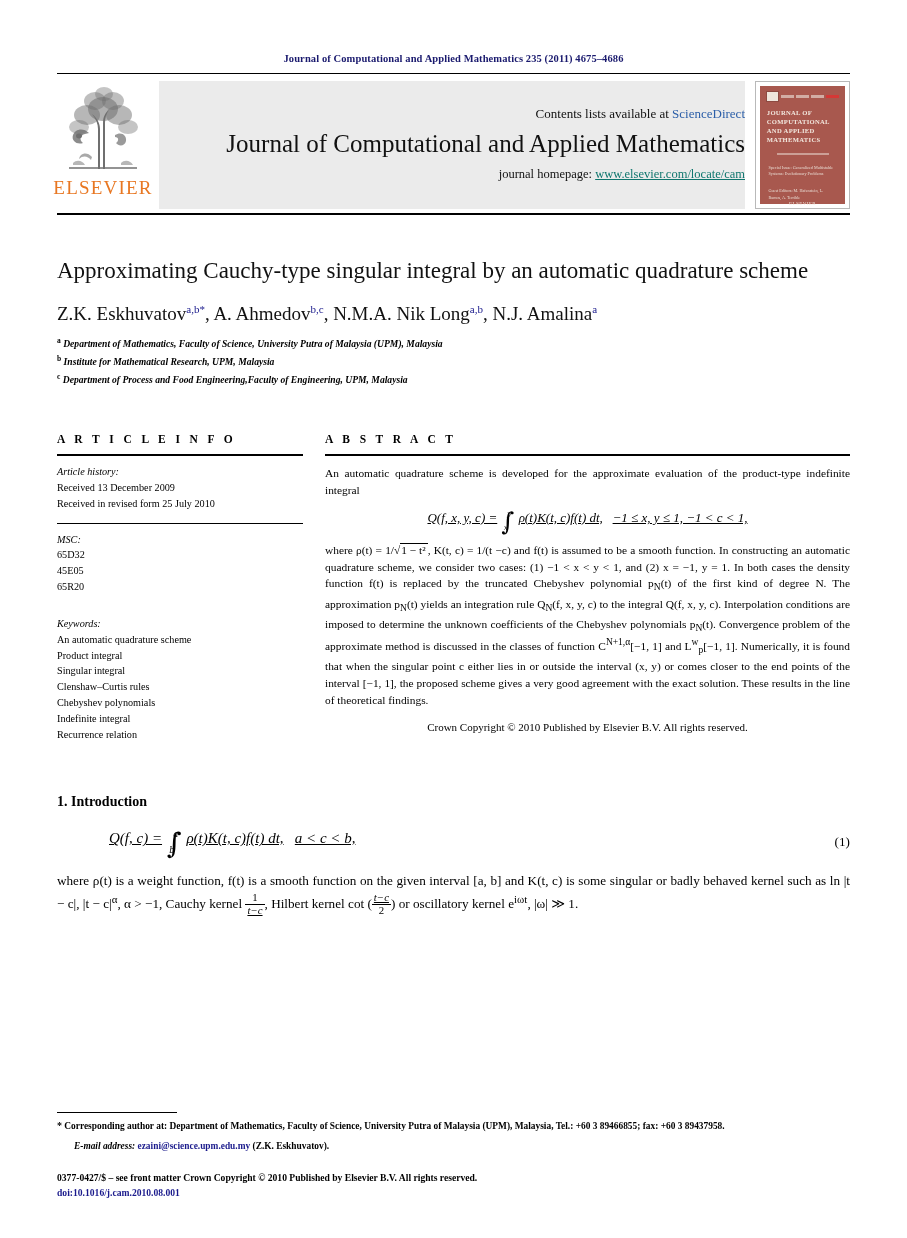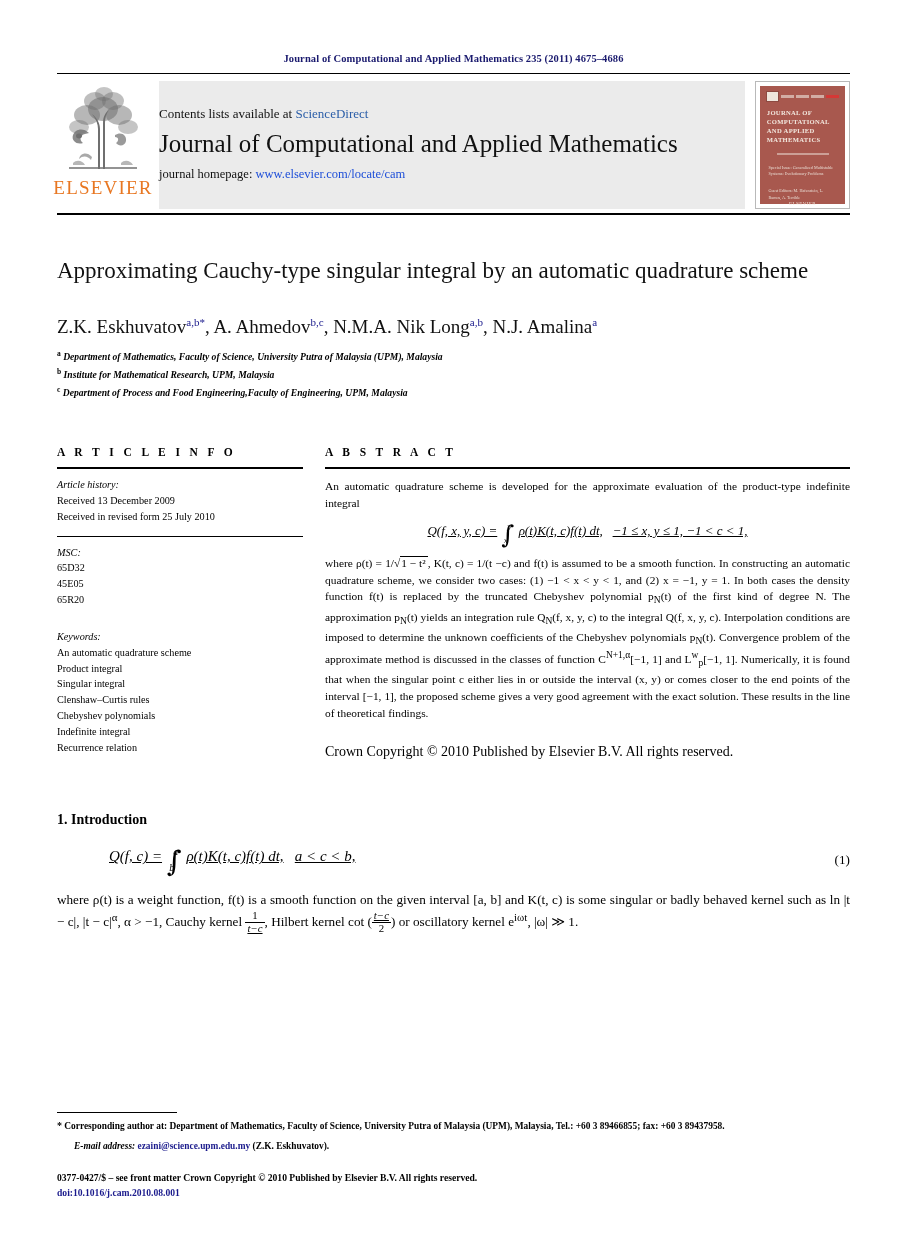--- a/index.html
+++ b/index.html
@@ -61,42 +61,42 @@
     color: #E87722;
     line-height: 1;
     margin-top: 1px;
   }
   .banner {
     flex: 1 1 auto;
     background: #ebebeb;
     margin: 0 10px 0 10px;
     display: flex;
     flex-direction: column;
-    align-items: flex-start;
+    align-items: flex-end;
     justify-content: center;
     padding: 6px 0 8px 0;
   }
   .banner-contents {
     font-size: 13px;
     color: #111;
     margin-bottom: 8px;
   }
   .banner-contents .sd { color: #2b5ea8; }
   .banner-title {
     font-size: 25px;
     line-height: 1.12;
     text-align: center;
     color: #111;
     margin-bottom: 9px;
   }
   .banner-home {
     font-size: 12.5px;
     color: #111;
   }
-  .banner-home .url { color: #1d4ed8; }
+  .banner-home .url { color: #0f766e; text-decoration: underline; }
   .cover {
     width: 95px;
     flex: 0 0 95px;
     background: #ffffff;
     border: 1px solid #b9b9b9;
     box-sizing: border-box;
     position: relative;
     overflow: hidden;
   }
   .cover-inner {
@@ -163,21 +163,21 @@
 
   
   .title {
     font-size: 23px;
     line-height: 1.25;
     color: #111;
     margin-top: 42px;
   }
   .authors {
     font-size: 19px;
-    margin-top: 30px;
+    margin-top: 17px;
     color: #111;
   }
   .authors sup, .title sup { font-size: 11px; color: #1a1a8c; }
   .authors .star { color: #1a1a8c; }
   .affil {
     font-size: 9.6px;
     font-style: italic;
     font-weight: bold;
     margin-top: 10px;
     line-height: 1.55;
@@ -211,23 +211,23 @@
     line-height: 1.47;
     text-align: justify;
     padding-top: 9px;
   }
   .eq-abs {
     text-align: center;
     margin: 11px 0 12px 0;
     font-size: 13px;
   }
   .copy {
-    text-align: left;
-    margin-top: 23px;
-    font-size: 14px;
+    text-align: center;
+    margin-top: 13px;
+    font-size: 11px;
   }
 
   
   .h1 {
     font-size: 14px;
     font-weight: bold;
     margin-top: 52px;
   }
   .para {
     font-size: 13.2px;

